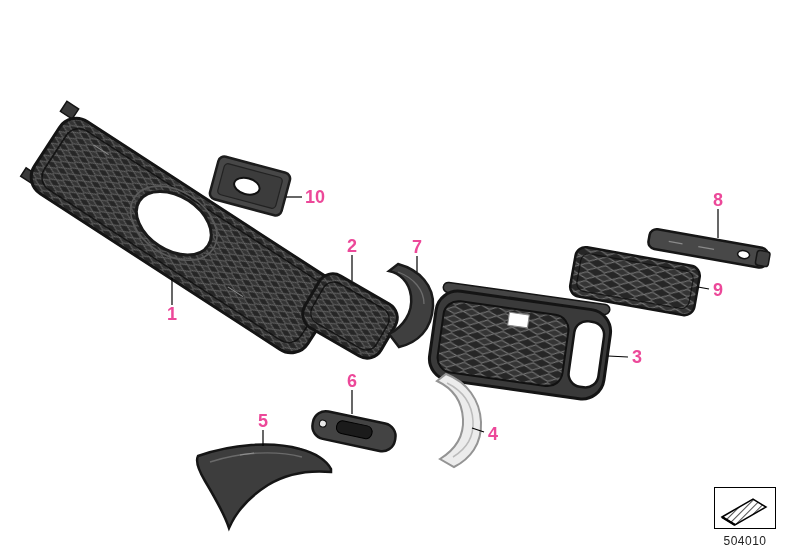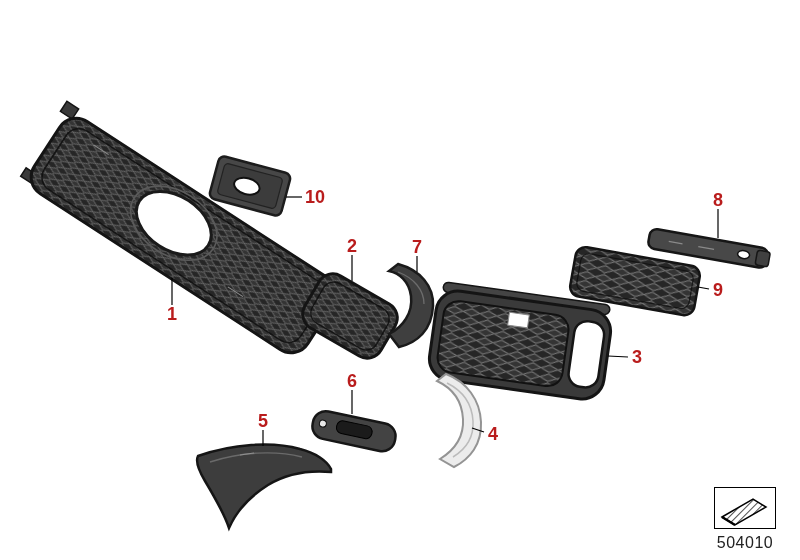--- a/index.html
+++ b/index.html
@@ -1,29 +1,29 @@
 <!DOCTYPE html>
 <html><head>
 <meta charset="utf-8">
 <style>
   html,body{margin:0;padding:0;background:#fff;font-family:"Liberation Sans",sans-serif;}
   .stage{position:relative;width:800px;height:560px;background:#ffffff;overflow:hidden;}
   .artwork{position:absolute;left:0;top:0;}
   .callout{
     position:absolute;transform:translate(-50%,-50%);
-    font-weight:bold;font-size:18px;color:#b91c1c;line-height:1;cursor:pointer;
+    font-weight:bold;font-size:18px;color:#ec4899;line-height:1;cursor:pointer;
     user-select:none;
   }
   .logo-box{
     position:absolute;left:714px;top:487px;width:62px;height:42px;
     border:1.5px solid #000;background:#fff;box-sizing:border-box;
   }
   .diagram-number{
     position:absolute;left:745px;top:534px;transform:translateX(-50%);
-    font-size:16px;color:#222;letter-spacing:.5px;
+    font-size:12px;color:#222;letter-spacing:.5px;
   }
 </style>
 </head>
 <body>
 
 <div class="stage">
 
   <svg class="artwork" width="800" height="560" viewBox="0 0 800 560">
     <defs>
       <pattern id="meshSmall" width="12" height="7" patternUnits="userSpaceOnUse">

